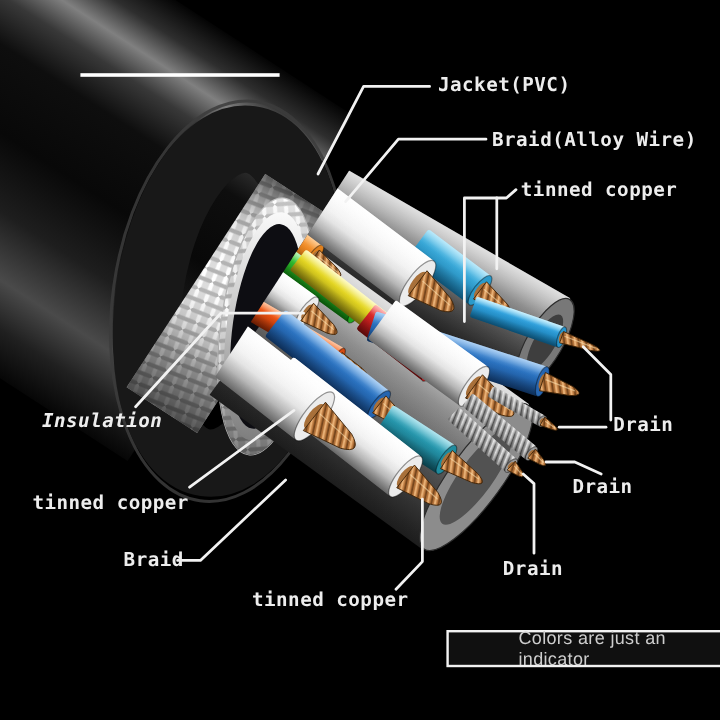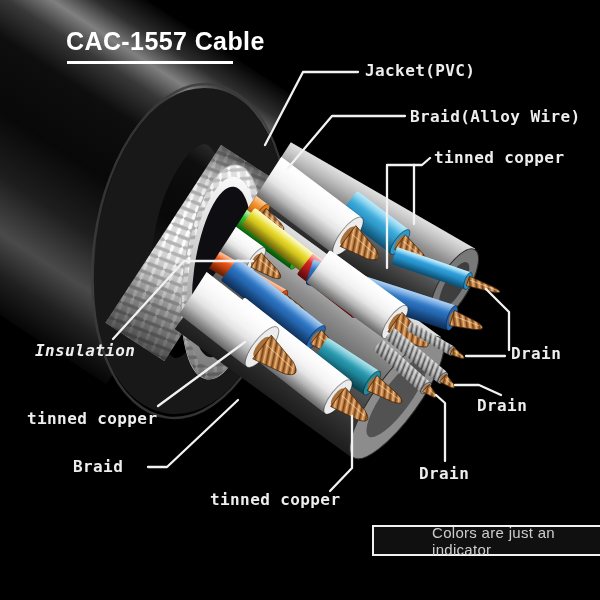--- a/index.html
+++ b/index.html
@@ -10,21 +10,21 @@
        color:var(--label-text,#ededed);white-space:nowrap;}
   #page-title{position:absolute;left:66px;top:27px;font:700 25px "Liberation Sans",sans-serif;
        letter-spacing:.4px;color:var(--title-text,#fff);}
   #title-underline{position:absolute;left:67px;top:61px;width:166px;height:3px;
        background:var(--underline,#fff);}
   #lbl-jacket{left:365px;top:61px;}
   #lbl-braid-alloy{left:410px;top:107px;}
   #lbl-tinned-top{left:434px;top:148px;}
   #lbl-insulation{left:35px;top:341px;font-style:italic;}
   #lbl-tinned-left{left:27px;top:409px;}
-  #lbl-braid{left:73px;top:457px;}
+  #lbl-braid{left:103px;top:457px;}
   #lbl-tinned-bottom{left:210px;top:490px;}
   #lbl-drain-right{left:511px;top:344px;}
   #lbl-drain-middle{left:477px;top:396px;}
   #lbl-drain-bottom{left:419px;top:464px;}
   #caption-box{position:absolute;left:372px;top:525px;width:232px;height:27px;
        background:var(--caption-bg,#101010);border:2px solid var(--caption-border,#f2f2f2);
        display:flex;align-items:center;}
   #caption-box span{font:400 15px "Liberation Sans",sans-serif;letter-spacing:.3px;
        color:var(--caption-text,#cdcdcd);padding-left:26px;margin-left:32px;}
   .leader{stroke:var(--leader-line,#f2f2f2);stroke-width:2.3;fill:none;
@@ -342,21 +342,20 @@
       <polyline class="leader" points="158,406 245,342"></polyline>
       <polyline class="leader" points="148,467 167,467 238,400"></polyline>
       <polyline class="leader" points="330,491 352,468 352,416"></polyline>
       <polyline class="leader" points="486,289 509,312 509,350"></polyline>
       <polyline class="leader" points="466,356 505,356"></polyline>
       <polyline class="leader" points="455,385 479,385 501,395"></polyline>
       <polyline class="leader" points="436,395 445,403 445,461"></polyline>
     </g>
   </svg>
 
-  <div id="page-title">CAC-1557 Cable</div>
   <div id="title-underline"></div>
 
   <div class="lbl" id="lbl-jacket">Jacket(PVC)</div>
   <div class="lbl" id="lbl-braid-alloy">Braid(Alloy Wire)</div>
   <div class="lbl" id="lbl-tinned-top">tinned copper</div>
   <div class="lbl" id="lbl-insulation">Insulation</div>
   <div class="lbl" id="lbl-tinned-left">tinned copper</div>
   <div class="lbl" id="lbl-braid">Braid</div>
   <div class="lbl" id="lbl-tinned-bottom">tinned copper</div>
   <div class="lbl" id="lbl-drain-right">Drain</div>

